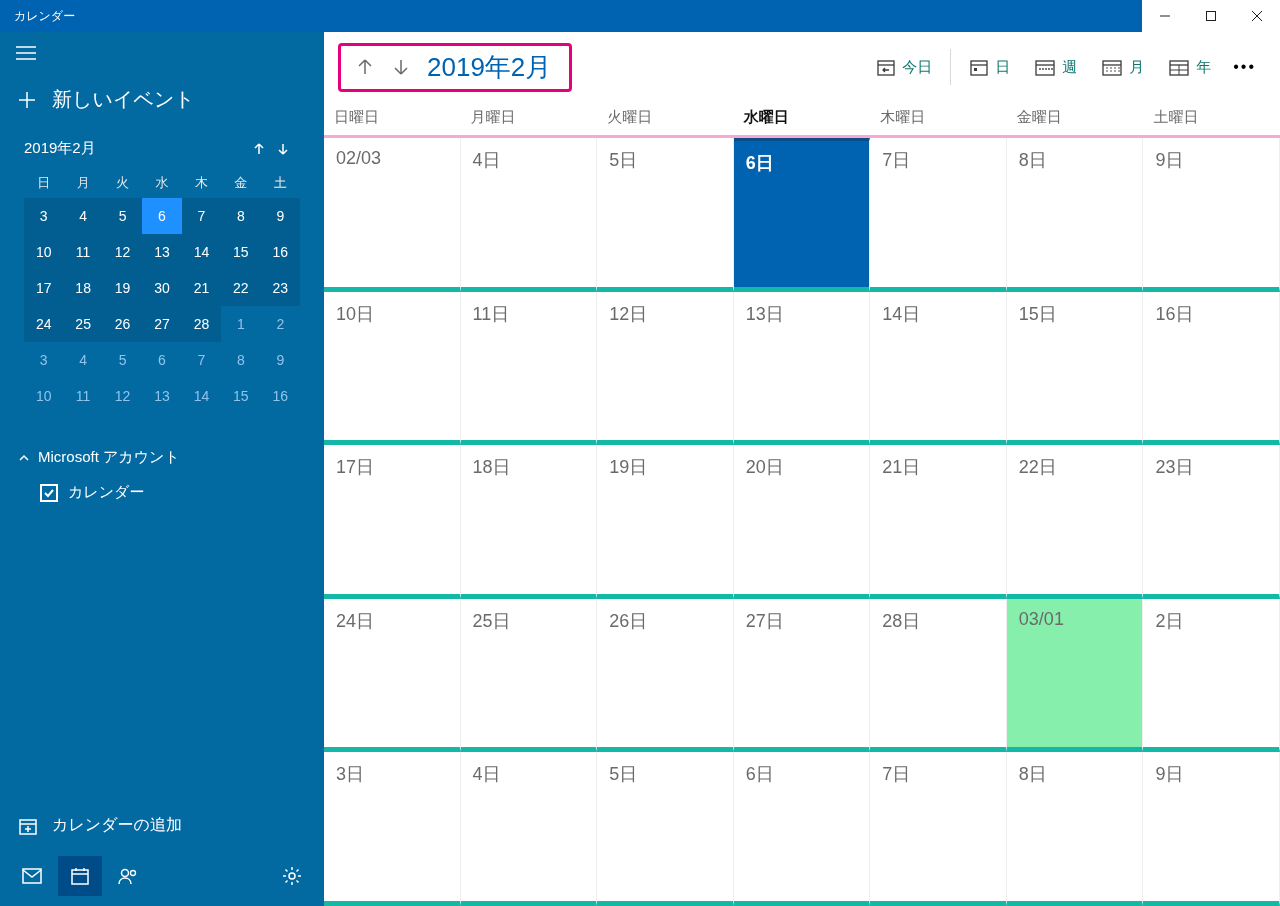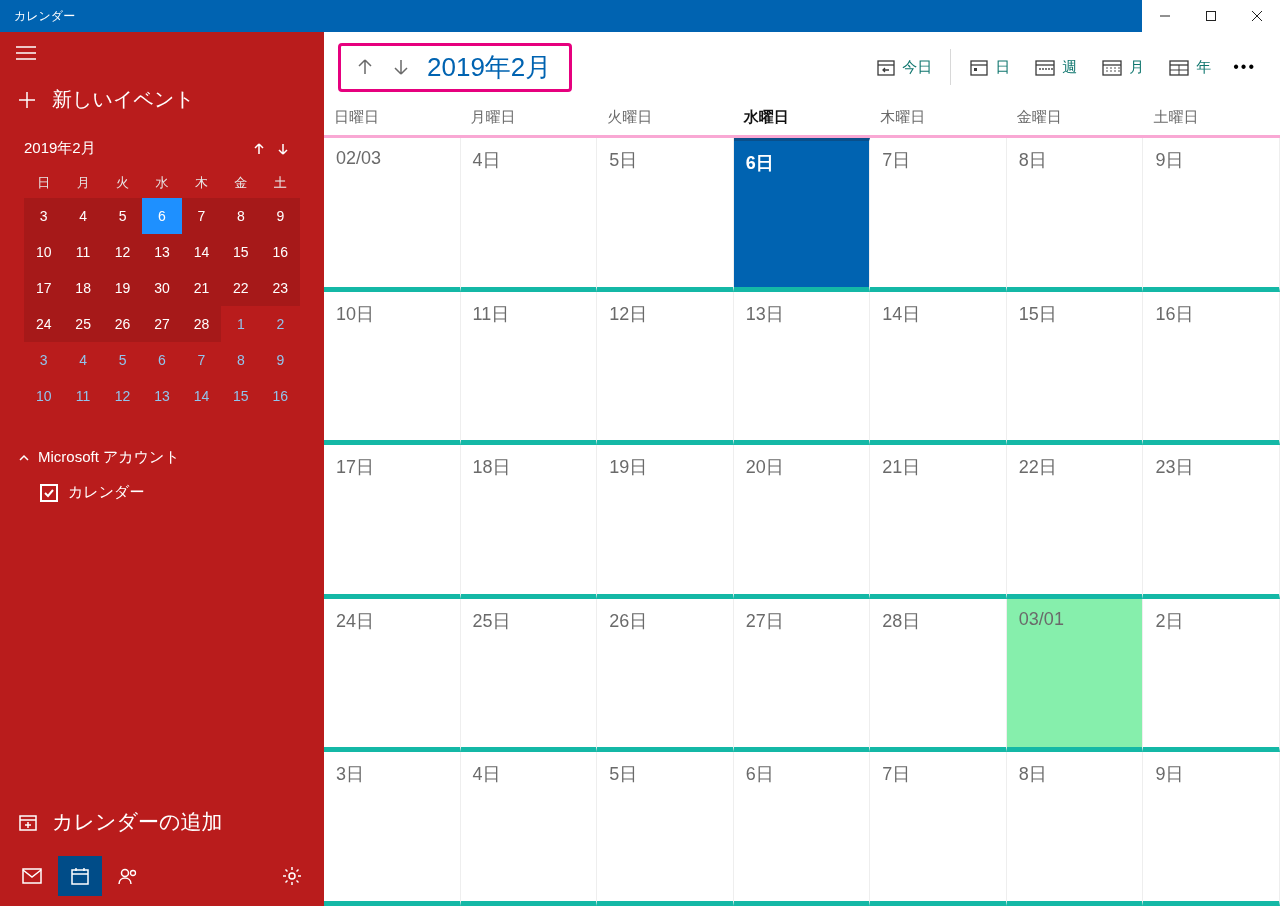--- a/index.html
+++ b/index.html
@@ -6,21 +6,21 @@
 body { width: 1280px; height: 906px; display: flex; flex-direction: column; background: #fff; overflow: hidden; }
 
 .titlebar { height: 32px; display: flex; align-items: center; background: #0063B1; color: #fff; }
 .titlebar-title { padding-left: 14px; font-size: 12px; }
 .titlebar-spacer { flex: 1; }
 .titlebar-btn { width: 46px; height: 32px; display: flex; align-items: center; justify-content: center; background: #fff; color: #222; }
 .titlebar-btn svg { width: 12px; height: 12px; }
 
 .app { flex: 1; display: flex; min-height: 0; }
 
-.sidebar { width: 324px; background: #b91c1c; color: #fff; display: flex; flex-direction: column; }
+.sidebar { width: 324px; background: #0369a1; color: #fff; display: flex; flex-direction: column; }
 .hamburger { padding: 14px 16px 10px; }
 .hamburger svg { width: 20px; height: 14px; }
 .new-event { display: flex; align-items: center; gap: 16px; padding: 16px 18px 20px; font-size: 20px; cursor: pointer; }
 .new-event svg { width: 18px; height: 18px; }
 
 .mini-cal { padding: 6px 24px 10px; }
 .mini-header { display: flex; align-items: center; margin-bottom: 10px; }
 .mini-title { font-size: 15px; }
 .mini-spacer { flex: 1; }
 .mini-arrow { width: 24px; text-align: center; }
@@ -30,21 +30,21 @@
 .mini-day.curmonth { background: rgba(0,0,0,0.10); }
 .mini-day.today { background: #1e90ff; }
 .mini-day.othermonth { color: #91c4ec; }
 
 .accounts { padding: 18px 18px; }
 .account-row { display: flex; align-items: center; gap: 8px; font-size: 15px; padding: 6px 0; cursor: pointer; }
 .cal-row { display: flex; align-items: center; gap: 10px; font-size: 15px; padding: 10px 0 0 22px; cursor: pointer; }
 .checkbox { width: 18px; height: 18px; border: 2px solid #fff; display: flex; align-items: center; justify-content: center; }
 
 .sidebar-spacer { flex: 1; }
-.add-calendar { display: flex; align-items: center; gap: 14px; padding: 14px 18px; font-size: 21px; cursor: pointer; }
+.add-calendar { display: flex; align-items: center; gap: 14px; padding: 14px 18px; font-size: 16px; cursor: pointer; }
 .bottom-icons { display: flex; align-items: center; padding: 6px 10px 10px; gap: 4px; }
 .bottom-icon { width: 44px; height: 40px; display: flex; align-items: center; justify-content: center; cursor: pointer; }
 .bottom-icon.active { background: #004c88; }
 .bottom-spacer { flex: 1; }
 
 .main { flex: 1; display: flex; flex-direction: column; background: #fff; }
 .toolbar { height: 70px; display: flex; align-items: center; padding: 0 14px 0 10px; }
 .tb-nav { display: flex; align-items: center; border: 3px solid #e6007e; border-radius: 4px; padding: 2px 10px 2px 6px; margin-left: 4px;}
 .tb-arrow { width: 36px; height: 36px; display: flex; align-items: center; justify-content: center; color: #6a6a6a; cursor: pointer; }
 .tb-title { color: #0063B1; font-size: 26px; padding: 2px 8px; }

